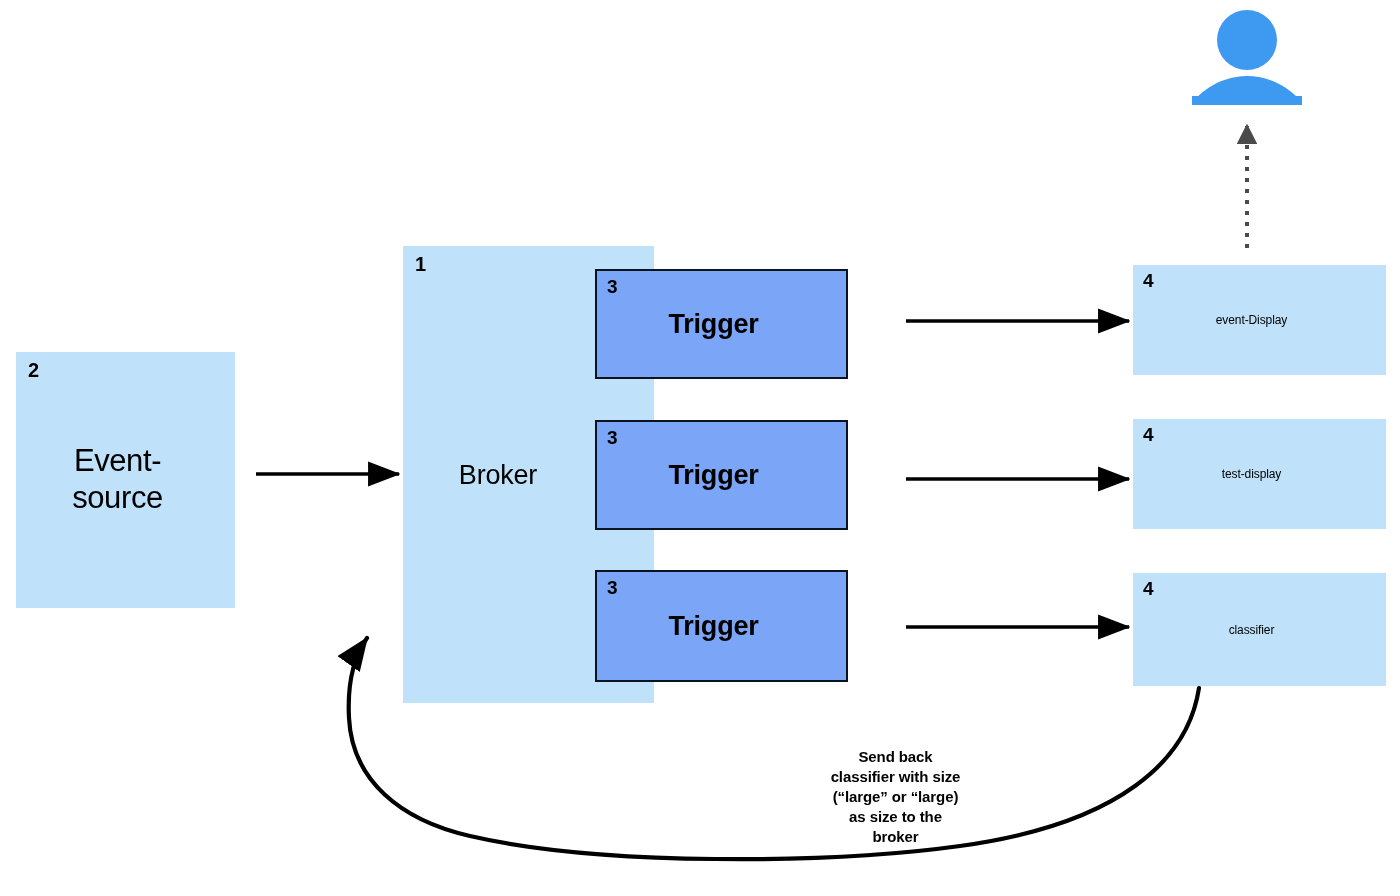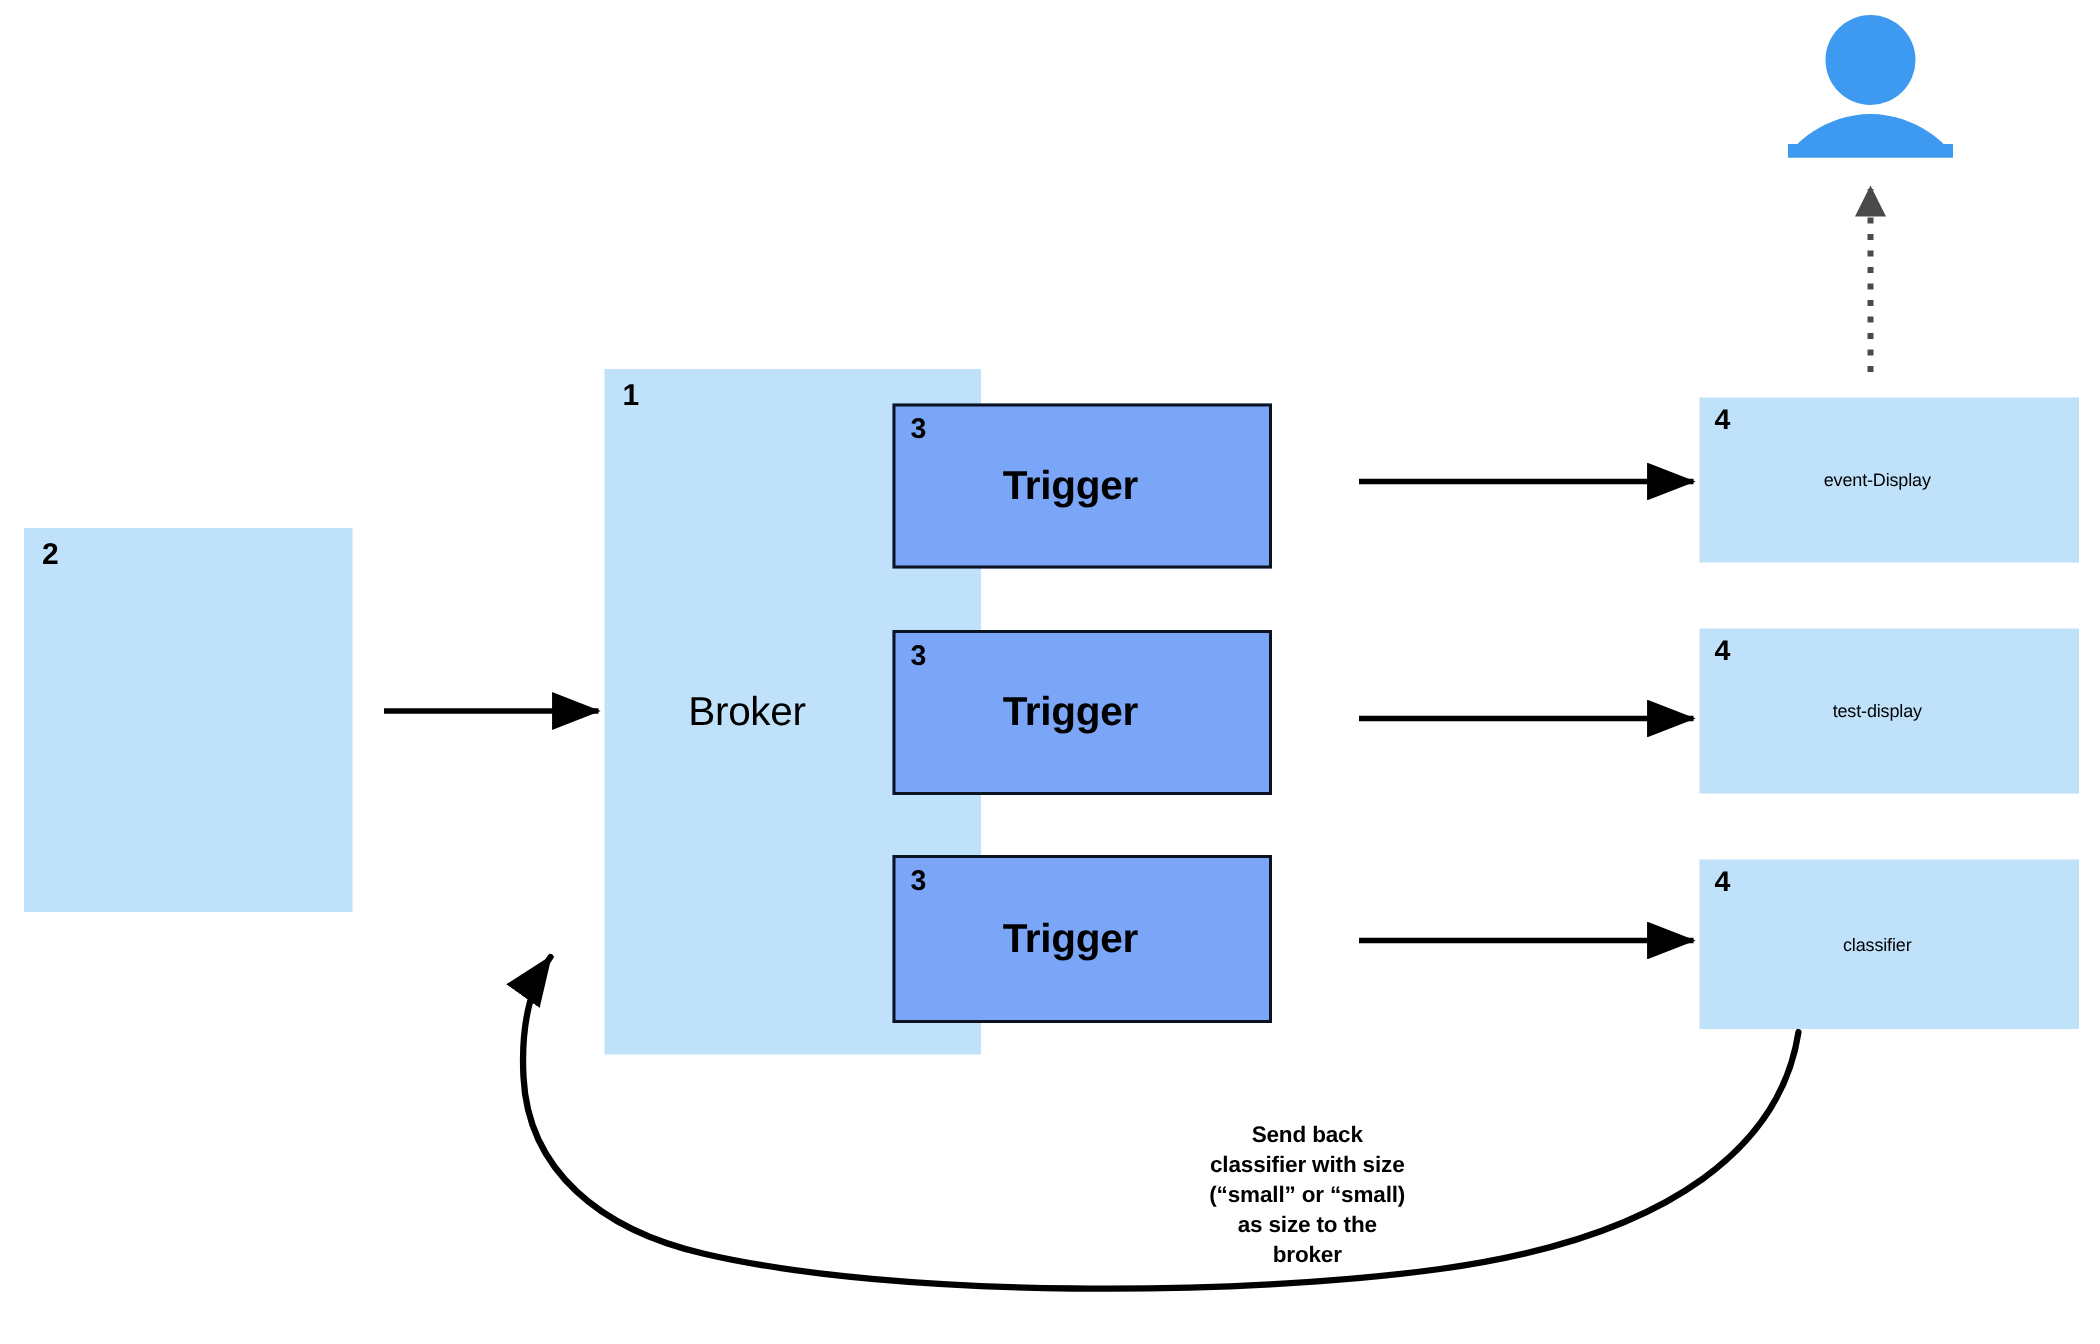--- a/index.html
+++ b/index.html
@@ -101,21 +101,21 @@
 
   #sink-box-0 { left: 1133px; top: 265px; width: 253px; height: 110px; }
   #sink-box-1 { left: 1133px; top: 419px; width: 253px; height: 110px; }
   #sink-box-2 { left: 1133px; top: 573px; width: 253px; height: 113px; }
   #sink-box-0 .badge,
   #sink-box-1 .badge,
   #sink-box-2 .badge { left: 10px; top: 6px; font-size: 19px; }
 
   #feedback-note {
     position: absolute;
-    left: 764px;
+    left: 788px;
     top: 747px;
     width: 215px;
     text-align: center;
     font-size: 15px;
     font-weight: bold;
     line-height: 1.33;
     letter-spacing: -0.1px;
   }
   .note-line { display: block; }
 </style>
@@ -150,20 +150,24 @@
   <line x1="906" y1="479" x2="1129" y2="479" stroke="#000000" stroke-width="3.6" marker-end="url(#arrowhead-solid)"></line>
 
   <line x1="906" y1="627" x2="1129" y2="627" stroke="#000000" stroke-width="3.6" marker-end="url(#arrowhead-solid)"></line>
 
   <path d="M1199 688 C1188 760 1120 824 960 846 C830 864 600 866 470 836
            C400 820 352 780 349 718 C347 680 355 655 367 638" fill="none" stroke="#000000" stroke-width="4.2" stroke-linecap="round" marker-end="url(#arrowhead-curve)"></path>
 </svg>
 
 <div class="node lightbox" id="event-source-box">
   <span class="badge">2</span>
+  <div class="center-label evt-source-label">
+    <span>Event-</span><br>
+    <span>source</span>
+  </div>
 </div>
 
 <div class="node lightbox" id="broker-box">
   <span class="badge">1</span>
   <div class="broker-label">Broker</div>
 </div>
 
 <div class="node triggerbox" id="trigger-box-0">
   <span class="badge">3</span>
   <div class="center-label trigger-label">Trigger</div>
@@ -190,16 +194,16 @@
 </div>
 
 <div class="node lightbox" id="sink-box-2">
   <span class="badge">4</span>
   <div class="center-label sink-label">classifier</div>
 </div>
 
 <div id="feedback-note">
   <span class="note-line">Send back</span>
   <span class="note-line">classifier with size</span>
-  <span class="note-line">(“small” or “small)</span>
+  <span class="note-line">(“large” or “large)</span>
   <span class="note-line">as size to the</span>
   <span class="note-line">broker</span>
 </div>
 
 </body></html>

